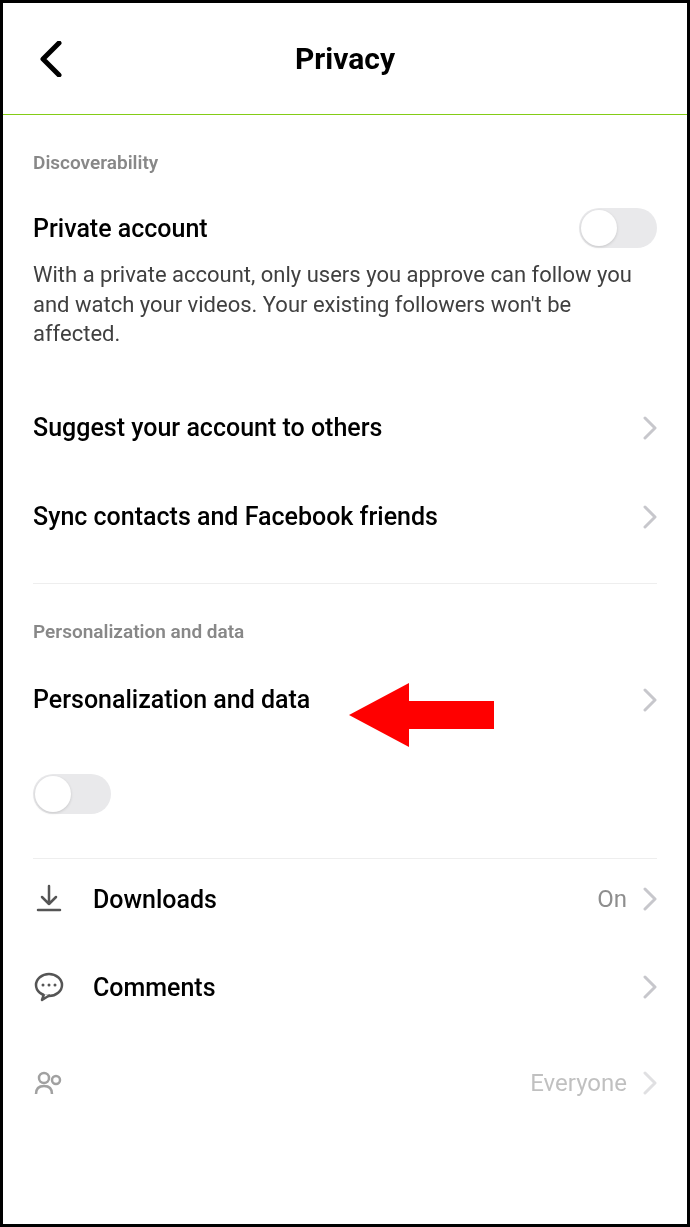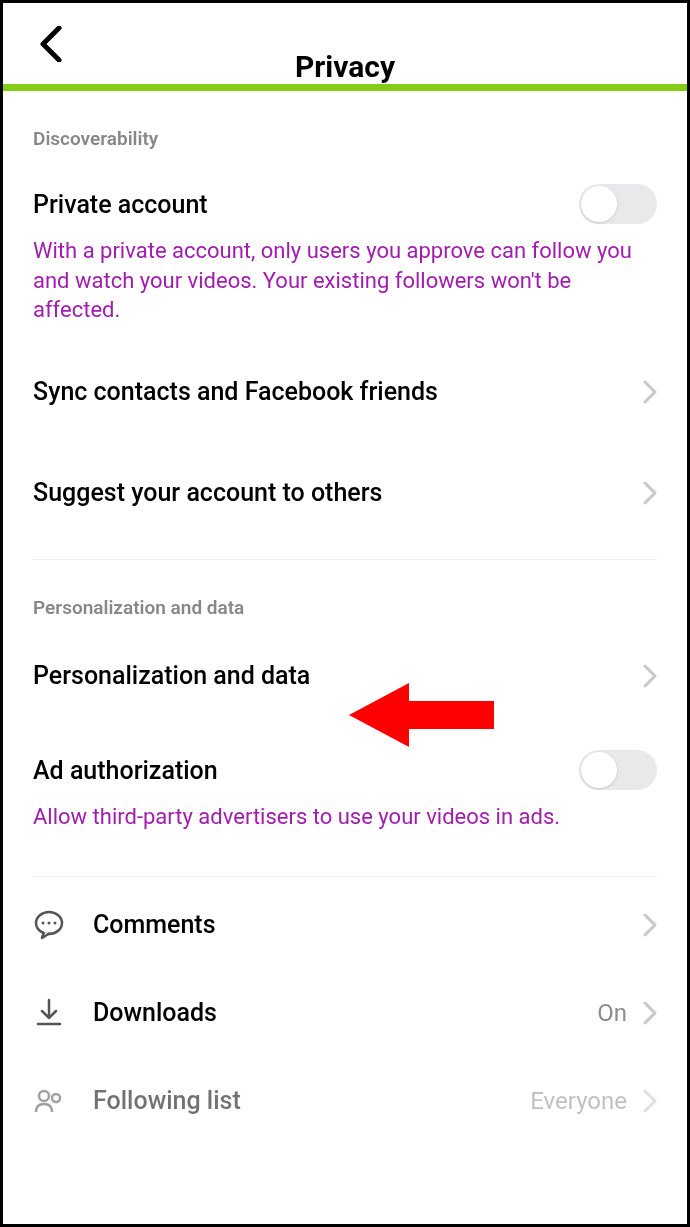--- a/index.html
+++ b/index.html
@@ -11,23 +11,23 @@
     font-family: -apple-system, BlinkMacSystemFont, "Segoe UI", Roboto, Helvetica, Arial, sans-serif;
     background: #fff;
     width: 690px;
     height: 1227px;
     overflow: hidden;
     border: 3px solid #000;
     position: relative;
   }
   .header {
     display: flex;
-    align-items: flex-end;
-    height: 88px;
-    border-bottom: 7px solid #84cc16;
+    align-items: center;
+    height: 112px;
+    border-bottom: 1px solid #84cc16;
     position: relative;
   }
   .back-button {
     position: absolute;
     left: 24px;
     top: 50%;
     transform: translateY(-50%);
     width: 48px;
     height: 48px;
     display: flex;
@@ -58,21 +58,21 @@
     justify-content: space-between;
     cursor: pointer;
   }
   .row-title {
     font-size: 25px;
     font-weight: 500;
     color: #000;
   }
   .row-description {
     font-size: 22px;
-    color: #a21caf;
+    color: #404040;
     line-height: 1.35;
     margin-top: 12px;
     padding-right: 10px;
   }
   .row-with-desc {
     display: block;
     padding: 16px 30px 28px 30px;
   }
   .row-with-desc .row-top {
     display: flex;
@@ -156,57 +156,72 @@
   <div class="row-with-desc">
     <div class="row-top">
       <div class="row-title">Private account</div>
       <div class="toggle">
         <div class="toggle-knob"></div>
       </div>
     </div>
     <div class="row-description">With a private account, only users you approve can follow you and watch your videos. Your existing followers won't be affected.</div>
   </div>
 
+  <div class="row" style="padding-top:36px;padding-bottom:36px;">
+    <div class="row-title">Suggest your account to others</div>
+    <svg class="chevron-right" width="14" height="24" viewBox="0 0 14 24">
+      <path d="M2 2 L12 12 L2 22" stroke="#c7c7cc" stroke-width="3" fill="none" stroke-linecap="round" stroke-linejoin="round"></path>
+    </svg>
+  </div>
+
   <div class="row" style="padding-top:24px;padding-bottom:36px;">
     <div class="row-title">Sync contacts and Facebook friends</div>
     <svg class="chevron-right" width="14" height="24" viewBox="0 0 14 24">
       <path d="M2 2 L12 12 L2 22" stroke="#c7c7cc" stroke-width="3" fill="none" stroke-linecap="round" stroke-linejoin="round"></path>
     </svg>
   </div>
 
-  <div class="row" style="padding-top:36px;padding-bottom:36px;">
-    <div class="row-title">Suggest your account to others</div>
-    <svg class="chevron-right" width="14" height="24" viewBox="0 0 14 24">
-      <path d="M2 2 L12 12 L2 22" stroke="#c7c7cc" stroke-width="3" fill="none" stroke-linecap="round" stroke-linejoin="round"></path>
-    </svg>
-  </div>
-
   <div class="divider"></div>
 
   <div class="section-header">Personalization and data</div>
 
   <div class="row" style="padding-top:24px;padding-bottom:24px;">
     <div class="row-title">Personalization and data</div>
     <svg class="chevron-right" width="14" height="24" viewBox="0 0 14 24">
       <path d="M2 2 L12 12 L2 22" stroke="#c7c7cc" stroke-width="3" fill="none" stroke-linecap="round" stroke-linejoin="round"></path>
     </svg>
   </div>
 
   <div class="row-with-desc" style="padding-top:36px;">
     <div class="row-top">
-      <div class="row-title">Ad authorization</div>
       <div class="toggle">
         <div class="toggle-knob"></div>
       </div>
     </div>
-    <div class="row-description">Allow third-party advertisers to use your videos in ads.</div>
   </div>
 
   <div class="divider"></div>
 
+
+  <div class="row" style="padding-top:24px;padding-bottom:24px;">
+    <div class="row-icon">
+      <div class="icon-slot">
+        <svg width="30" height="30" viewBox="0 0 30 30">
+          <path d="M15 2 L15 20 M8 13 L15 20 L22 13 M4 26 L26 26" stroke="#555" stroke-width="2.5" fill="none" stroke-linecap="round" stroke-linejoin="round"></path>
+        </svg>
+      </div>
+      <div class="row-title">Downloads</div>
+    </div>
+    <div class="row-right">
+      <div class="row-value">On</div>
+      <svg class="chevron-right" width="14" height="24" viewBox="0 0 14 24">
+        <path d="M2 2 L12 12 L2 22" stroke="#c7c7cc" stroke-width="3" fill="none" stroke-linecap="round" stroke-linejoin="round"></path>
+      </svg>
+    </div>
+  </div>
 
   <div class="row" style="padding-top:32px;padding-bottom:32px;">
     <div class="row-icon">
       <div class="icon-slot">
         <svg width="30" height="30" viewBox="0 0 30 30">
           <ellipse cx="15" cy="13" rx="13" ry="11" stroke="#555" stroke-width="2.5" fill="none"></ellipse>
           <path d="M10 22 L8 28 L16 23" stroke="#555" stroke-width="2.5" fill="#fff" stroke-linejoin="round"></path>
           <circle cx="9" cy="13" r="1.5" fill="#555"></circle>
           <circle cx="15" cy="13" r="1.5" fill="#555"></circle>
           <circle cx="21" cy="13" r="1.5" fill="#555"></circle>
@@ -214,47 +229,29 @@
       </div>
       <div class="row-title">Comments</div>
     </div>
     <div class="row-right">
       <svg class="chevron-right" width="14" height="24" viewBox="0 0 14 24">
         <path d="M2 2 L12 12 L2 22" stroke="#c7c7cc" stroke-width="3" fill="none" stroke-linecap="round" stroke-linejoin="round"></path>
       </svg>
     </div>
   </div>
 
-  <div class="row" style="padding-top:24px;padding-bottom:24px;">
-    <div class="row-icon">
-      <div class="icon-slot">
-        <svg width="30" height="30" viewBox="0 0 30 30">
-          <path d="M15 2 L15 20 M8 13 L15 20 L22 13 M4 26 L26 26" stroke="#555" stroke-width="2.5" fill="none" stroke-linecap="round" stroke-linejoin="round"></path>
-        </svg>
-      </div>
-      <div class="row-title">Downloads</div>
-    </div>
-    <div class="row-right">
-      <div class="row-value">On</div>
-      <svg class="chevron-right" width="14" height="24" viewBox="0 0 14 24">
-        <path d="M2 2 L12 12 L2 22" stroke="#c7c7cc" stroke-width="3" fill="none" stroke-linecap="round" stroke-linejoin="round"></path>
-      </svg>
-    </div>
-  </div>
-
   <div class="row" style="padding-top:32px;padding-bottom:10px;opacity:0.55;">
     <div class="row-icon">
       <div class="icon-slot">
         <svg width="30" height="30" viewBox="0 0 30 30">
           <circle cx="10" cy="10" r="5" stroke="#555" stroke-width="2.5" fill="none"></circle>
           <circle cx="22" cy="12" r="4" stroke="#555" stroke-width="2.5" fill="none"></circle>
           <path d="M2 26 Q2 18 10 18 Q18 18 18 26" stroke="#555" stroke-width="2.5" fill="none"></path>
         </svg>
       </div>
-      <div class="row-title">Following list</div>
     </div>
     <div class="row-right">
       <div class="row-value">Everyone</div>
       <svg class="chevron-right" width="14" height="24" viewBox="0 0 14 24">
         <path d="M2 2 L12 12 L2 22" stroke="#c7c7cc" stroke-width="3" fill="none" stroke-linecap="round" stroke-linejoin="round"></path>
       </svg>
     </div>
   </div>
 
 </div>

